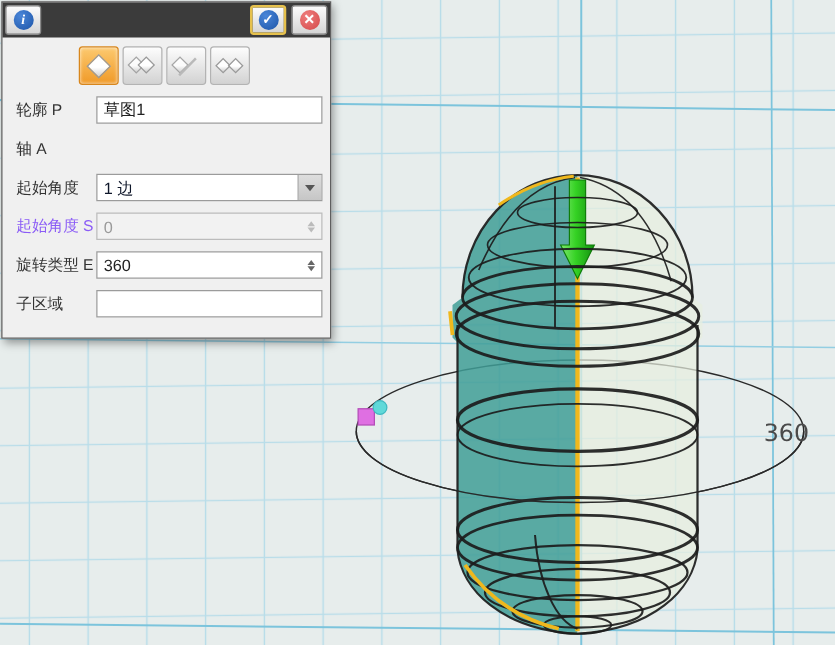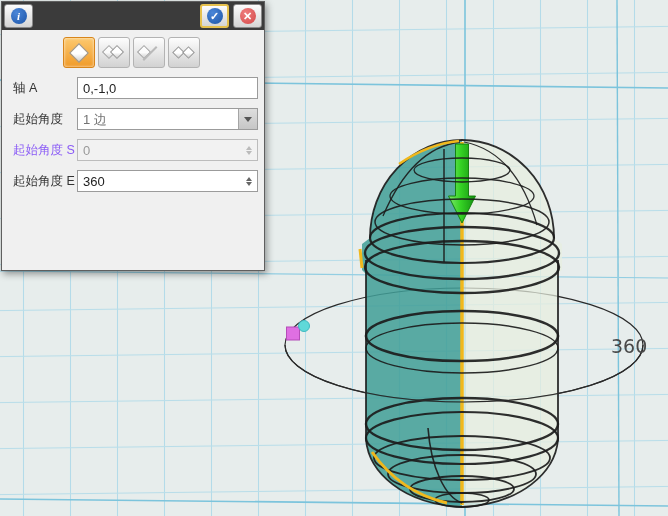--- a/index.html
+++ b/index.html
@@ -56,21 +56,21 @@
   .spin { position:absolute; right:1px; top:1px; bottom:1px; width:16px;
     display:flex; flex-direction:column; align-items:center; justify-content:center;
     gap:1px; cursor:pointer; }
   .spin b { width:0; height:0; border-left:3.5px solid transparent;
     border-right:3.5px solid transparent; display:block; }
   .spin .up { border-bottom:4px solid #666; }
   .spin .dn { border-top:4px solid #666; }
   .frow.disabled .spin .up { border-bottom-color:#bbb; }
   .frow.disabled .spin .dn { border-top-color:#bbb; }
   .select { display:flex; height:22px; border:1px solid #9b9b9b; background:#fff; }
-  .select .val { flex:1; font-size:13px; padding:2px 5px; color:#737373;
+  .select .val { flex:1; font-size:13px; padding:2px 5px; color:#0f172a;
     white-space:nowrap; overflow:hidden; }
   .select .arrow-btn { width:19px; background:linear-gradient(#dedede,#c6c6c6);
     border-left:1px solid #a5a5a5; display:flex; align-items:center;
     justify-content:center; cursor:pointer; }
   .select .arrow-btn b { width:0; height:0; border-left:4px solid transparent;
     border-right:4px solid transparent; border-top:5px solid #555; }
 </style>
 </head>
 <body>
 
@@ -186,26 +186,29 @@
         <span class="slash"></span>
       </div>
       <div class="mode-btn">
         <span class="dia s1"></span>
         <span class="dia s2"></span>
       </div>
     </div>
 
     <div class="fields">
 
+      <div class="frow">
+        <span class="flabel">轮廓 P</span>
+        <div class="fctrl">
+          <input type="text" value="草图1" style="">
+        </div>
+      </div>
 
       <div class="frow">
         <span class="flabel">轴 A</span>
-        <div class="fctrl">
-          <input type="text" value="0,-1,0" style="">
-        </div>
       </div>
 
       <div class="frow">
         <span class="flabel">起始角度</span>
         <div class="fctrl">
           <div class="select">
             <span class="val">1 边</span>
             <span class="arrow-btn">
                 <b></b>
               </span>
@@ -218,26 +221,32 @@
         <div class="fctrl">
           <input type="text" disabled="" value="0" style="">
           <span class="spin">
               <b class="up"></b>
               <b class="dn"></b>
             </span>
         </div>
       </div>
 
       <div class="frow">
-        <span class="flabel">起始角度 E</span>
+        <span class="flabel">旋转类型 E</span>
         <div class="fctrl">
           <input type="text" value="360" style="">
           <span class="spin">
               <b class="up"></b>
               <b class="dn"></b>
             </span>
         </div>
       </div>
 
+      <div class="frow">
+        <span class="flabel">子区域</span>
+        <div class="fctrl">
+          <input type="text" value="" style="">
+        </div>
+      </div>
 
     </div>
   </div>
 </div>
 
 </body></html>

